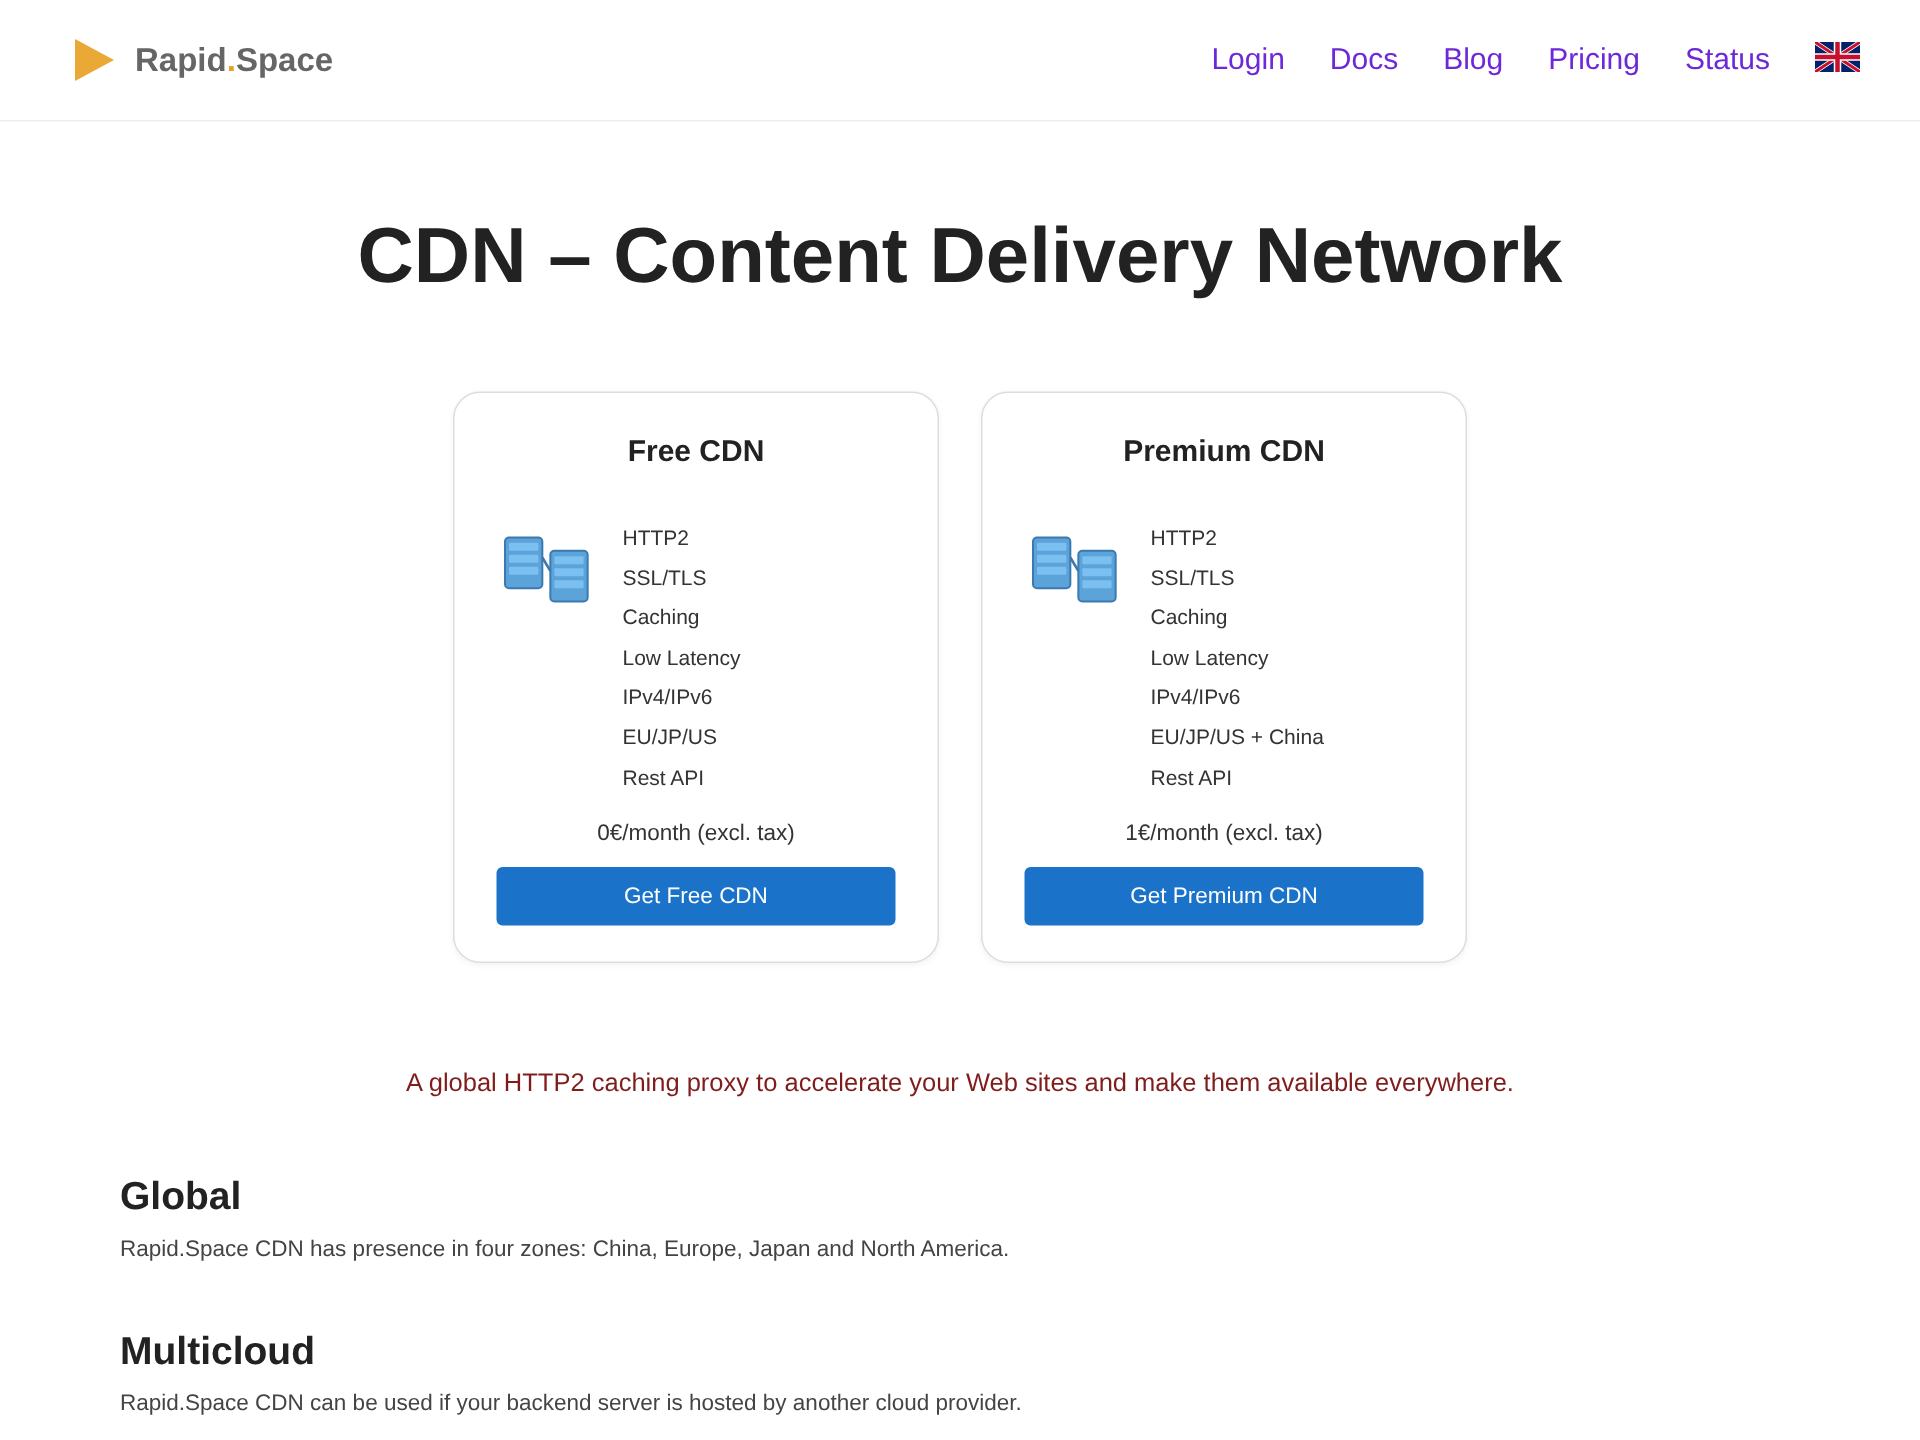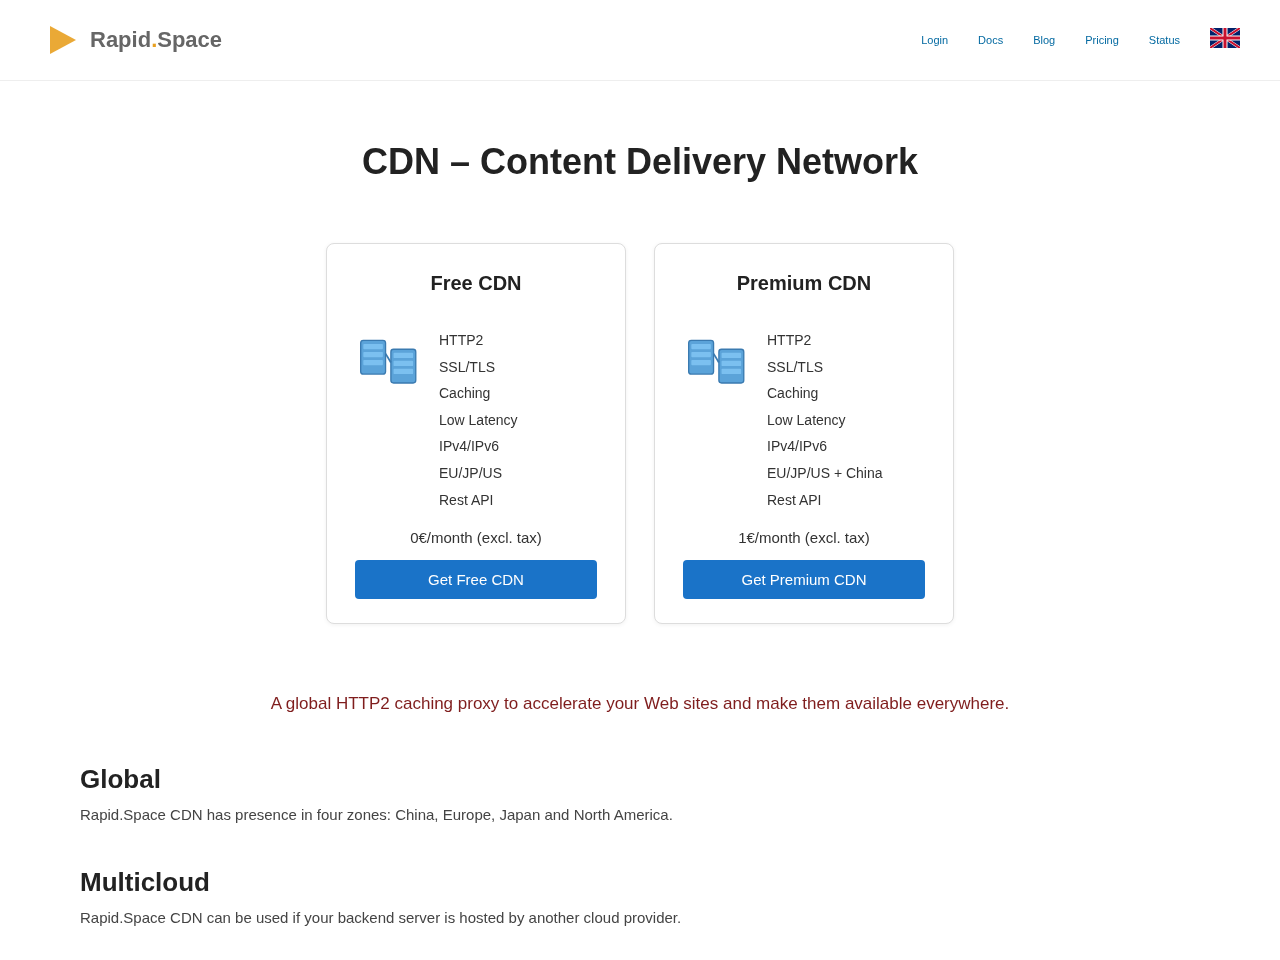--- a/index.html
+++ b/index.html
@@ -29,48 +29,48 @@
       color: #444;
     }
     .logo-text span { color: #e8a020; }
     nav {
       display: flex;
       align-items: center;
       gap: 30px;
     }
     nav a {
       text-decoration: none;
-      color: #0369a1;
-      font-size: 11px;
+      color: #6d28d9;
+      font-size: 20px;
     }
 
     
     .hero {
       text-align: center;
       padding: 60px 40px 40px;
     }
     .hero h1 {
-      font-size: 36px;
+      font-size: 52px;
       font-weight: 900;
       color: #222;
     }
 
     
     .cards-section {
       display: flex;
       justify-content: center;
       gap: 28px;
       padding: 20px 40px 60px;
       flex-wrap: wrap;
     }
     .card {
       border: 1px solid #ddd;
-      border-radius: 8px;
+      border-radius: 18px;
       padding: 28px 28px 24px;
-      width: 300px;
+      width: 324px;
       background: #fff;
       box-shadow: 0 1px 4px rgba(0,0,0,0.06);
     }
     .card-title {
       text-align: center;
       font-size: 20px;
       font-weight: bold;
       margin-bottom: 16px;
       color: #222;
     }

